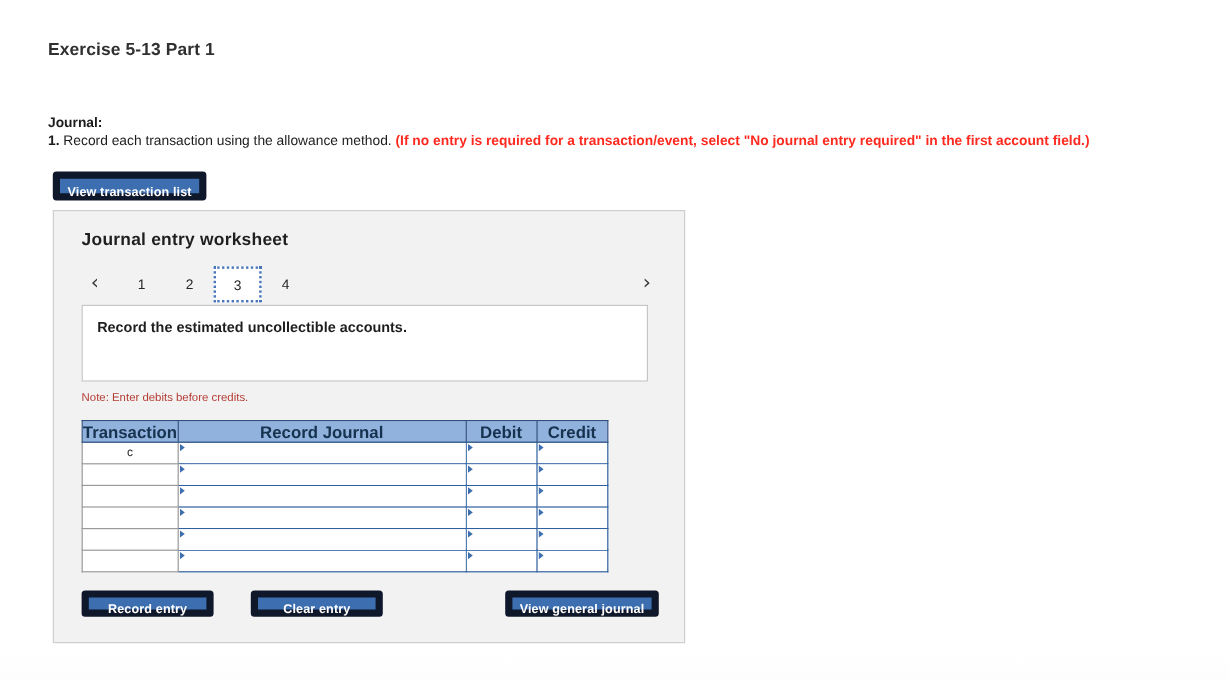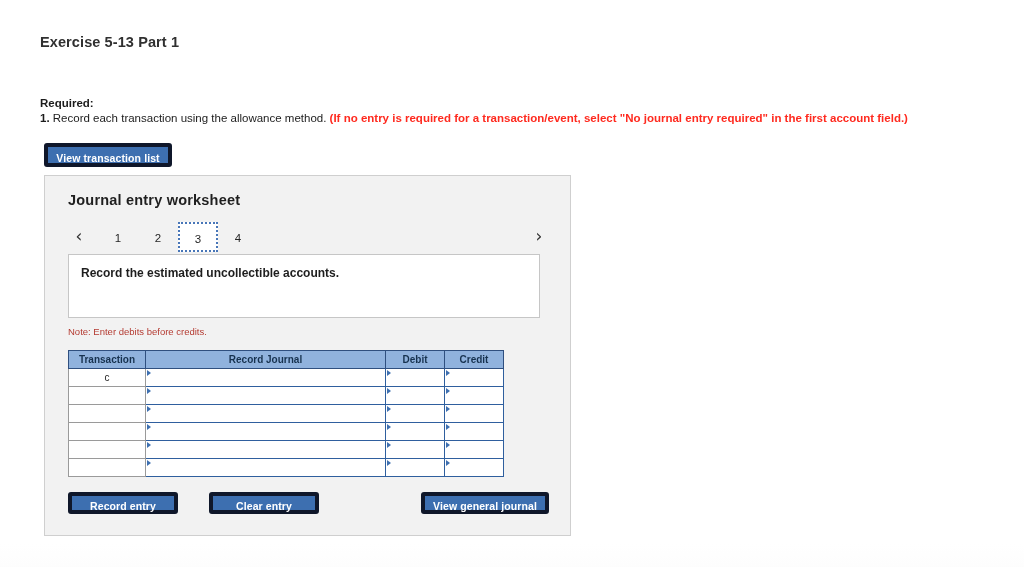--- a/index.html
+++ b/index.html
@@ -55,21 +55,21 @@
   .req-red {
     color: #ff2a1f;
     font-weight: bold;
   }
 
   
   .btn {
     display: inline-block;
     background: #3d6fb0;
     color: #ffffff;
-    border: 4px solid #0f172a;
+    border: 6px solid #0f172a;
     border-radius: 3px;
     font-size: 10.5px;
     font-weight: bold;
     text-align: center;
     cursor: pointer;
     box-sizing: border-box;
     letter-spacing: 0.1px;
     line-height: 1;
     padding: 0;
   }
@@ -186,21 +186,21 @@
     position: absolute;
     left: 23px;
     top: 174px;
     border-collapse: collapse;
     background: #ffffff;
     table-layout: fixed;
   }
   .jtable th {
     background: #90b2dd;
     border: 1px solid #2f4f7f;
-    font-size: 10px;
+    font-size: 14px;
     font-weight: bold;
     color: #17324f;
     height: 17px;
     padding: 0;
     text-align: center;
   }
   .jtable td {
     border: 1px solid #9a9a9a;
     padding: 0;
     height: 17px;
@@ -281,21 +281,21 @@
   }
 </style>
 </head>
 <body>
 
 <div class="page">
 
   <div class="exercise-title">Exercise 5-13 Part 1</div>
 
   <div class="required-block">
-    <span class="required-label">Required:</span>
+    <span class="required-label">Journal:</span>
     <span class="req-line"><span class="req-num">1.</span><span> Record each transaction using the allowance method. </span><span class="req-red">(If no entry is required for a transaction/event, select "No journal entry required" in the first account field.)</span></span>
   </div>
 
   <div class="btn btn-view-transaction">View transaction list</div>
 
   <div class="panel">
 
     <div class="panel-title">Journal entry worksheet</div>
 
     <div class="pager">

